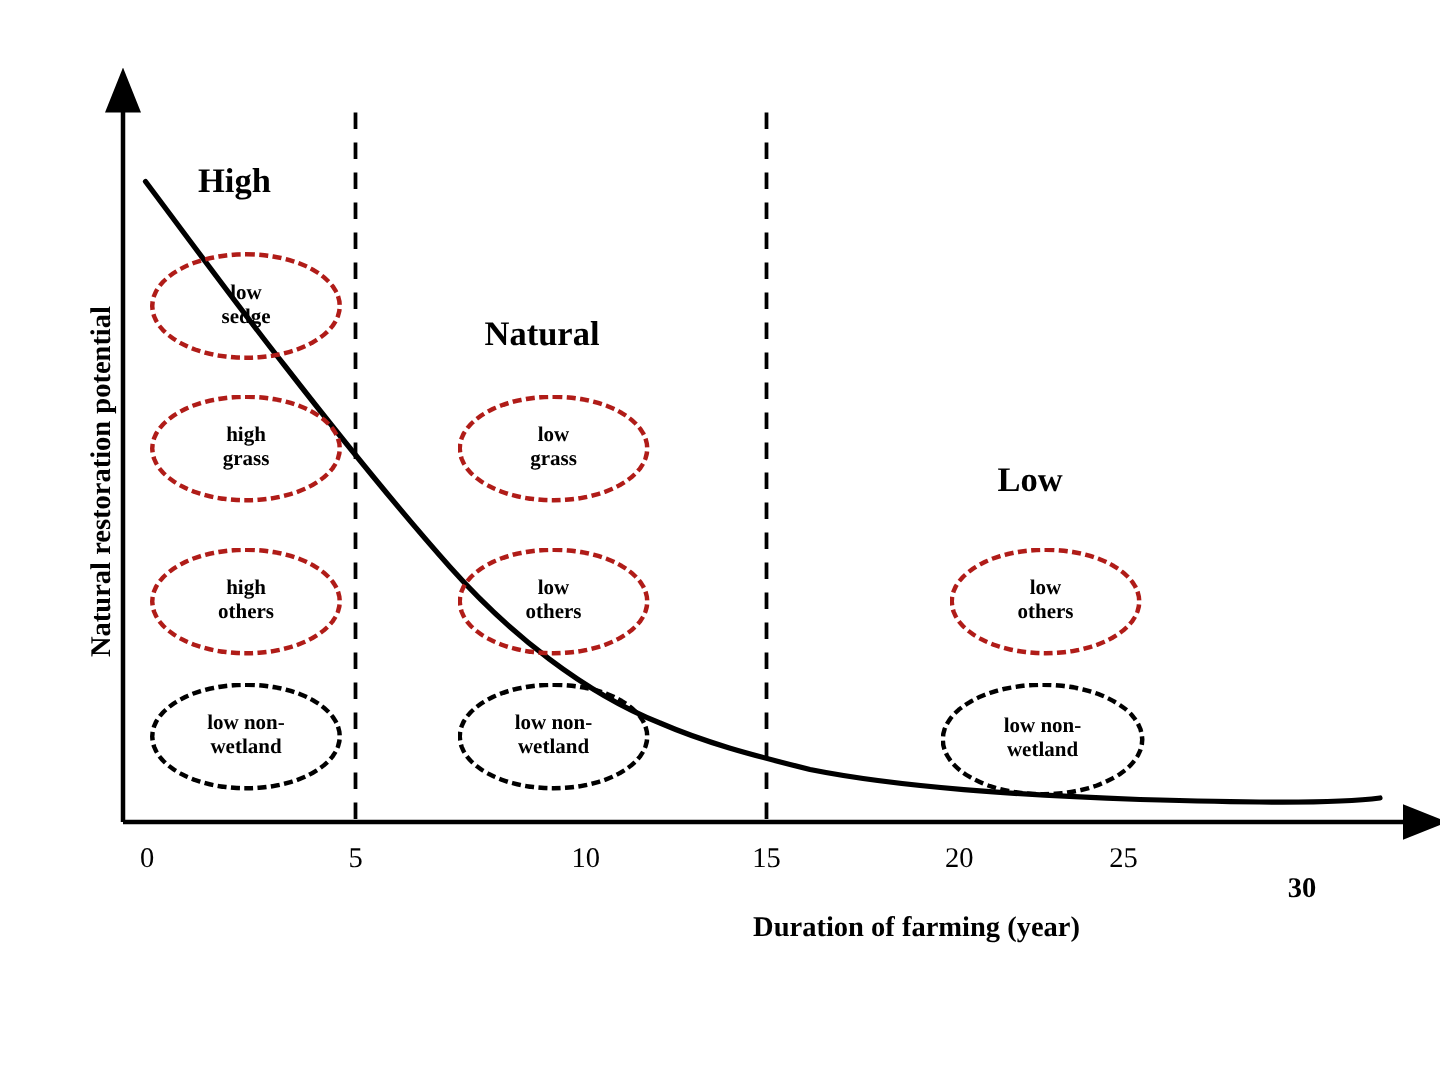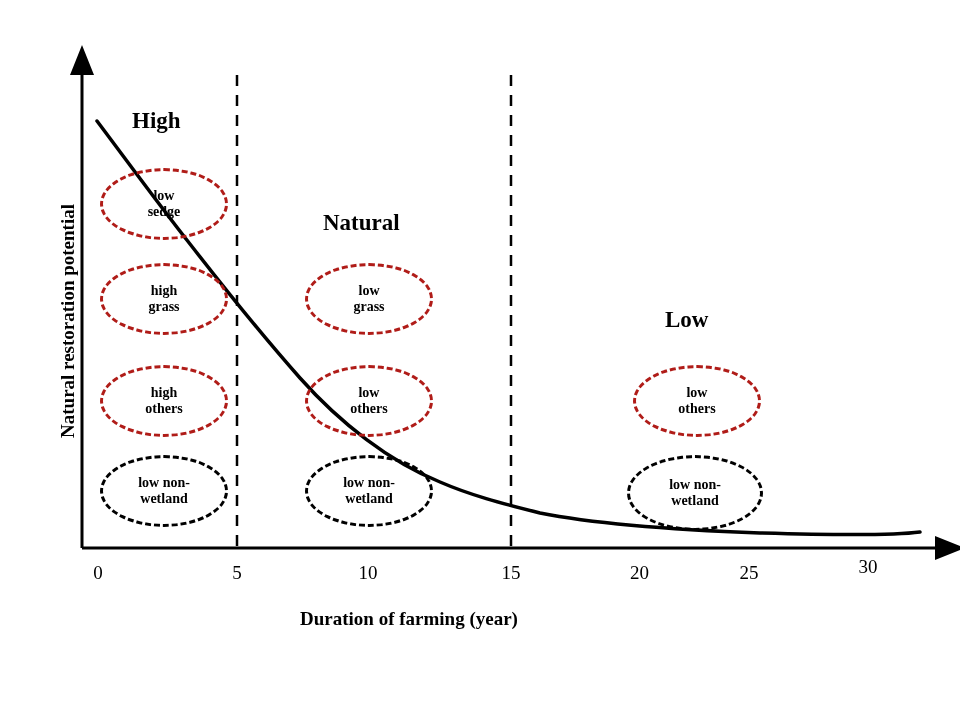--- a/index.html
+++ b/index.html
@@ -36,21 +36,21 @@
     top: 310px;
     width: 260px;
     text-align: center;
     transform: rotate(-90deg);
     transform-origin: center center;
   }
   #x-axis-title {
     left: 300px;
     top: 608px;
     width: 420px;
-    text-align: left;
+    text-align: right;
   }
   .tick-label {
     position: absolute;
     font-size: 19px;
     color: #000000;
     text-align: center;
     width: 40px;
   }
   .zone-label {
     position: absolute;
@@ -111,25 +111,25 @@
              C 470 495, 500 503, 540 513
              C 600 525, 680 530, 760 533
              C 830 535, 890 536, 920 532" fill="none" stroke="#000000" stroke-width="3.5" stroke-linecap="round"></path>
   </svg>
 
   <div class="axis-title" id="y-axis-title">Natural restoration potential</div>
   <div class="axis-title" id="x-axis-title">Duration of farming (year)</div>
 
   <div class="tick-label" style="left:78px; top:562px;">0</div>
   <div class="tick-label" style="left:217px; top:562px;">5</div>
-  <div class="tick-label" style="left:348px; top:562px;">10</div>
+  <div class="tick-label" style="left:360px; top:562px;text-align:right;">10</div>
   <div class="tick-label" style="left:491px; top:562px;text-align:center;">15</div>
   <div class="tick-label" style="left:609px; top:562px;text-align:right;">20</div>
   <div class="tick-label" style="left:729px; top:562px;">25</div>
-  <div class="tick-label" style="left:848px; top:556px;">30</div>
+  <div class="tick-label" style="left:848px; top:582px;font-weight:bold;">30</div>
 
   <div class="zone-label" style="left:132px; top:108px;">High</div>
   <div class="zone-label" style="left:323px; top:210px;">Natural</div>
   <div class="zone-label" style="left:665px; top:307px;">Low</div>
 
   <div class="bubble red" style="left:100px; top:168px; width:128px; height:72px;">
     <div>
       <span>low</span>
       <span>sedge</span>
     </div>

